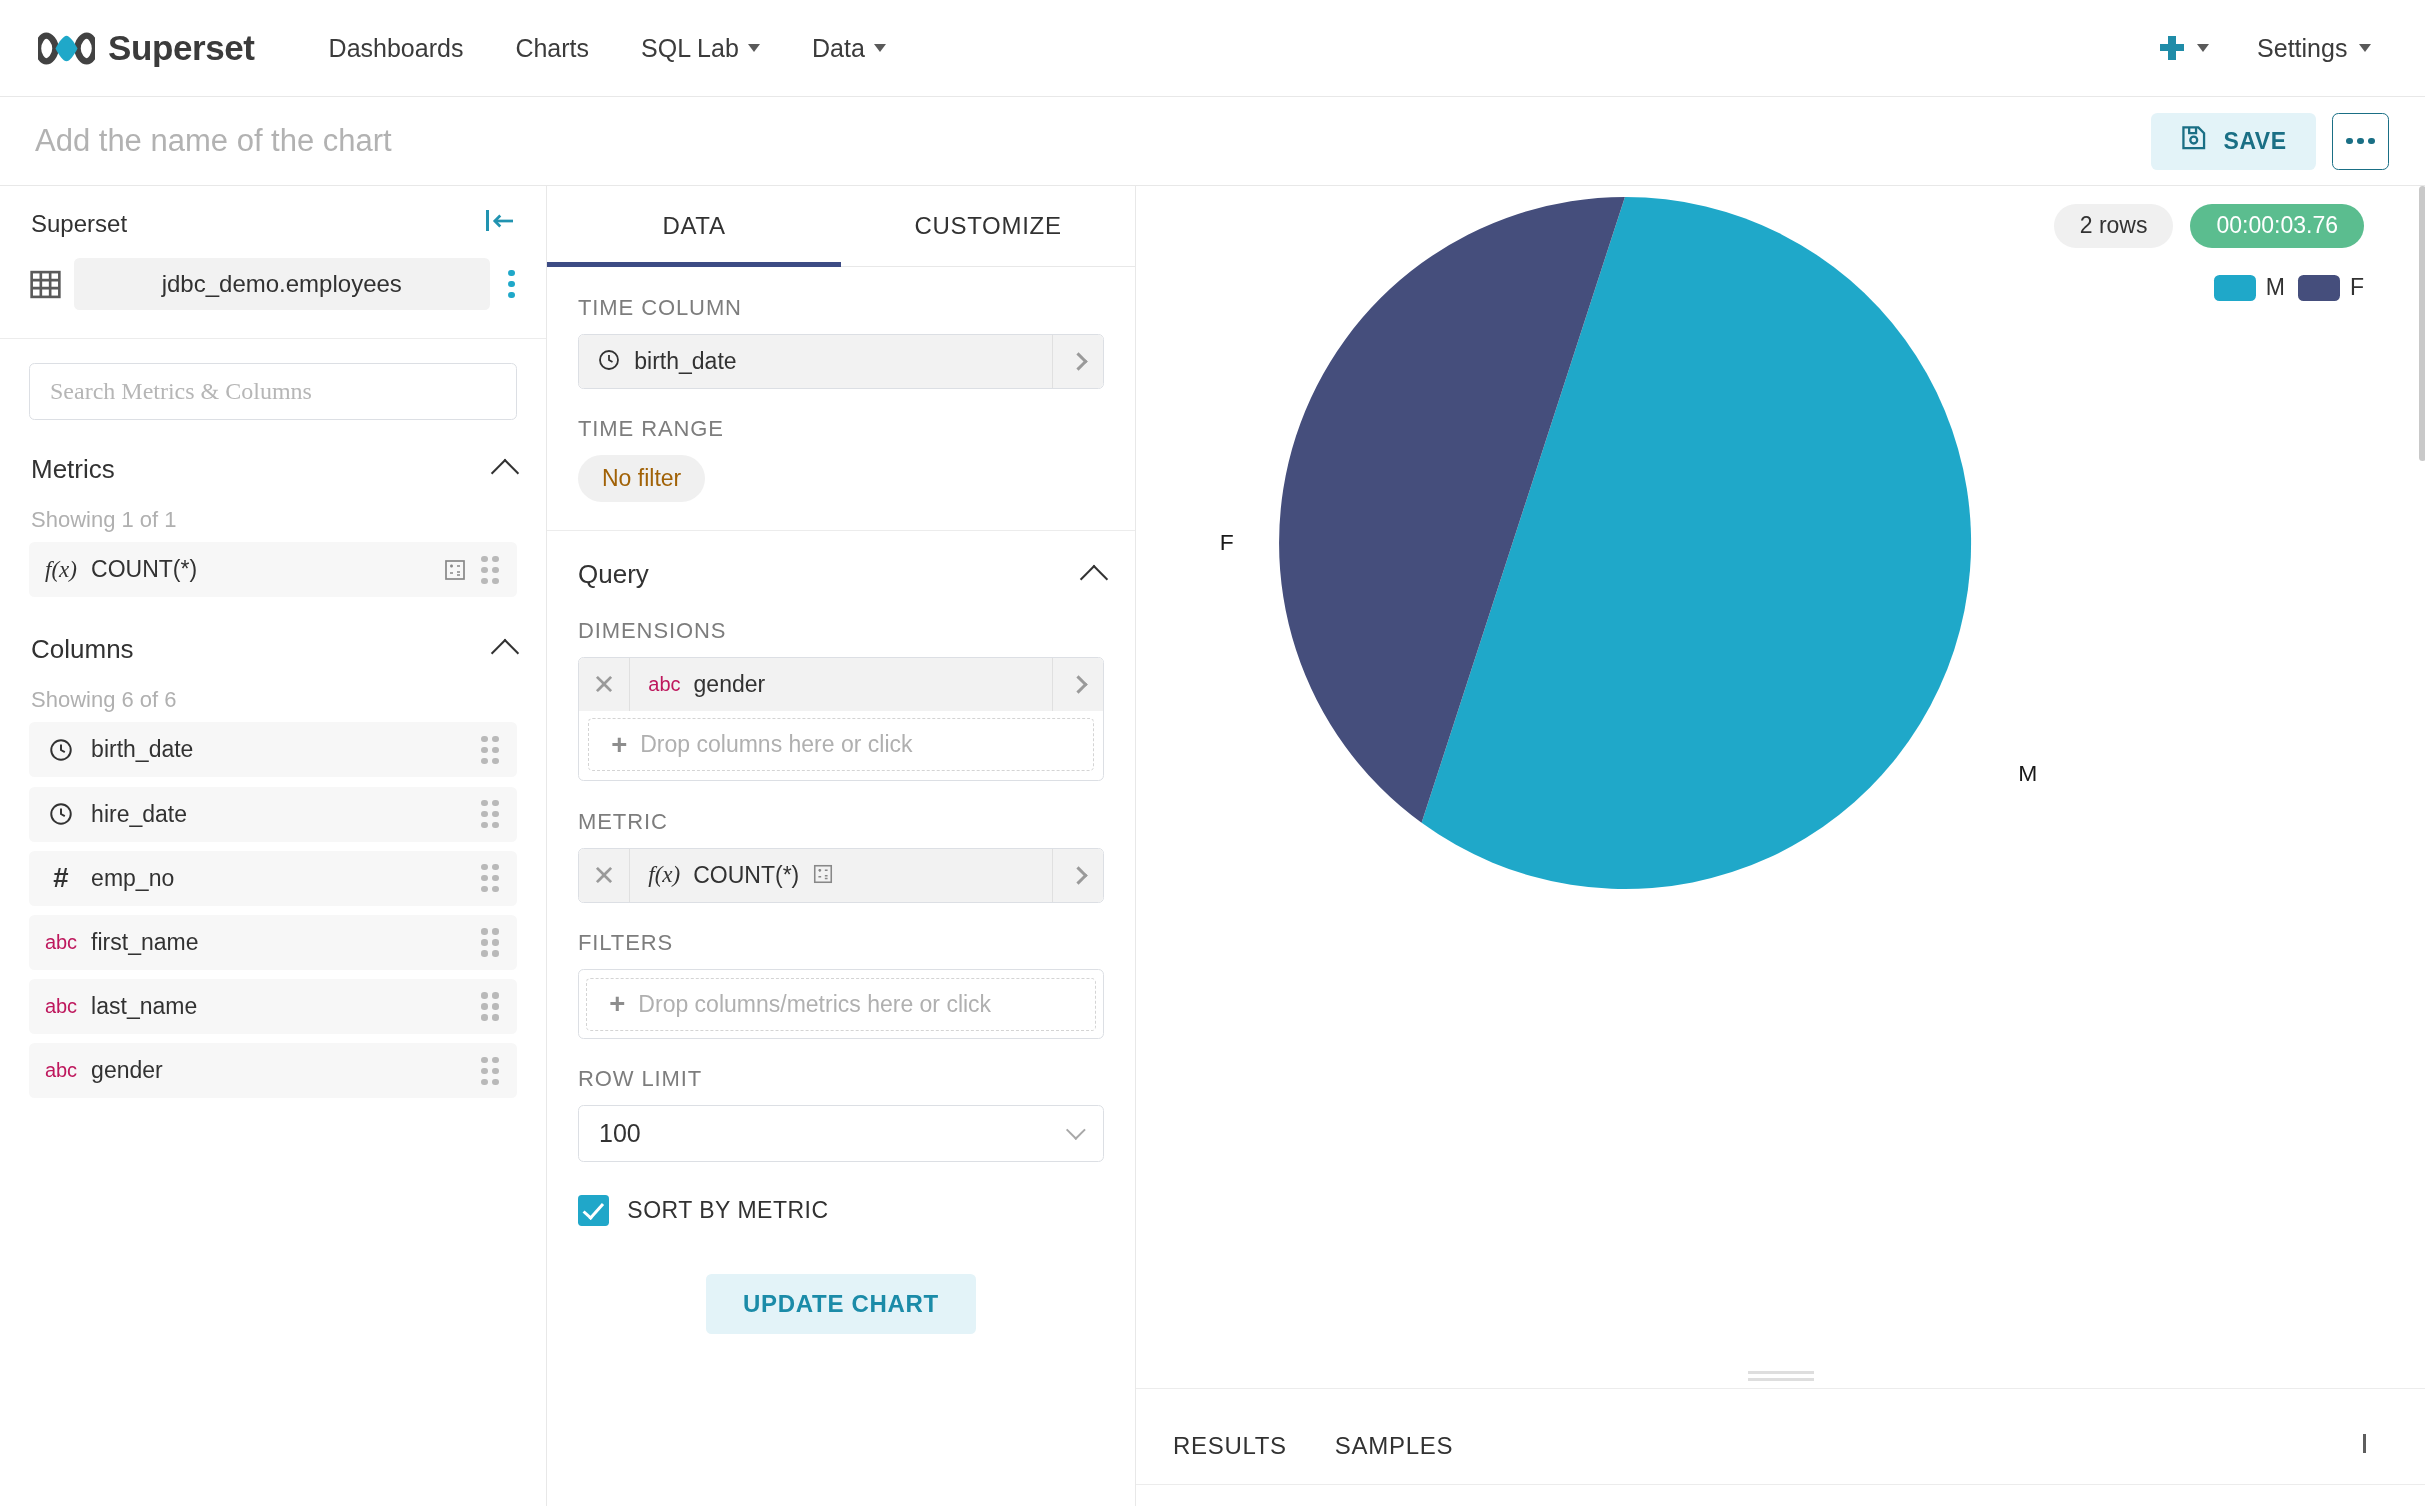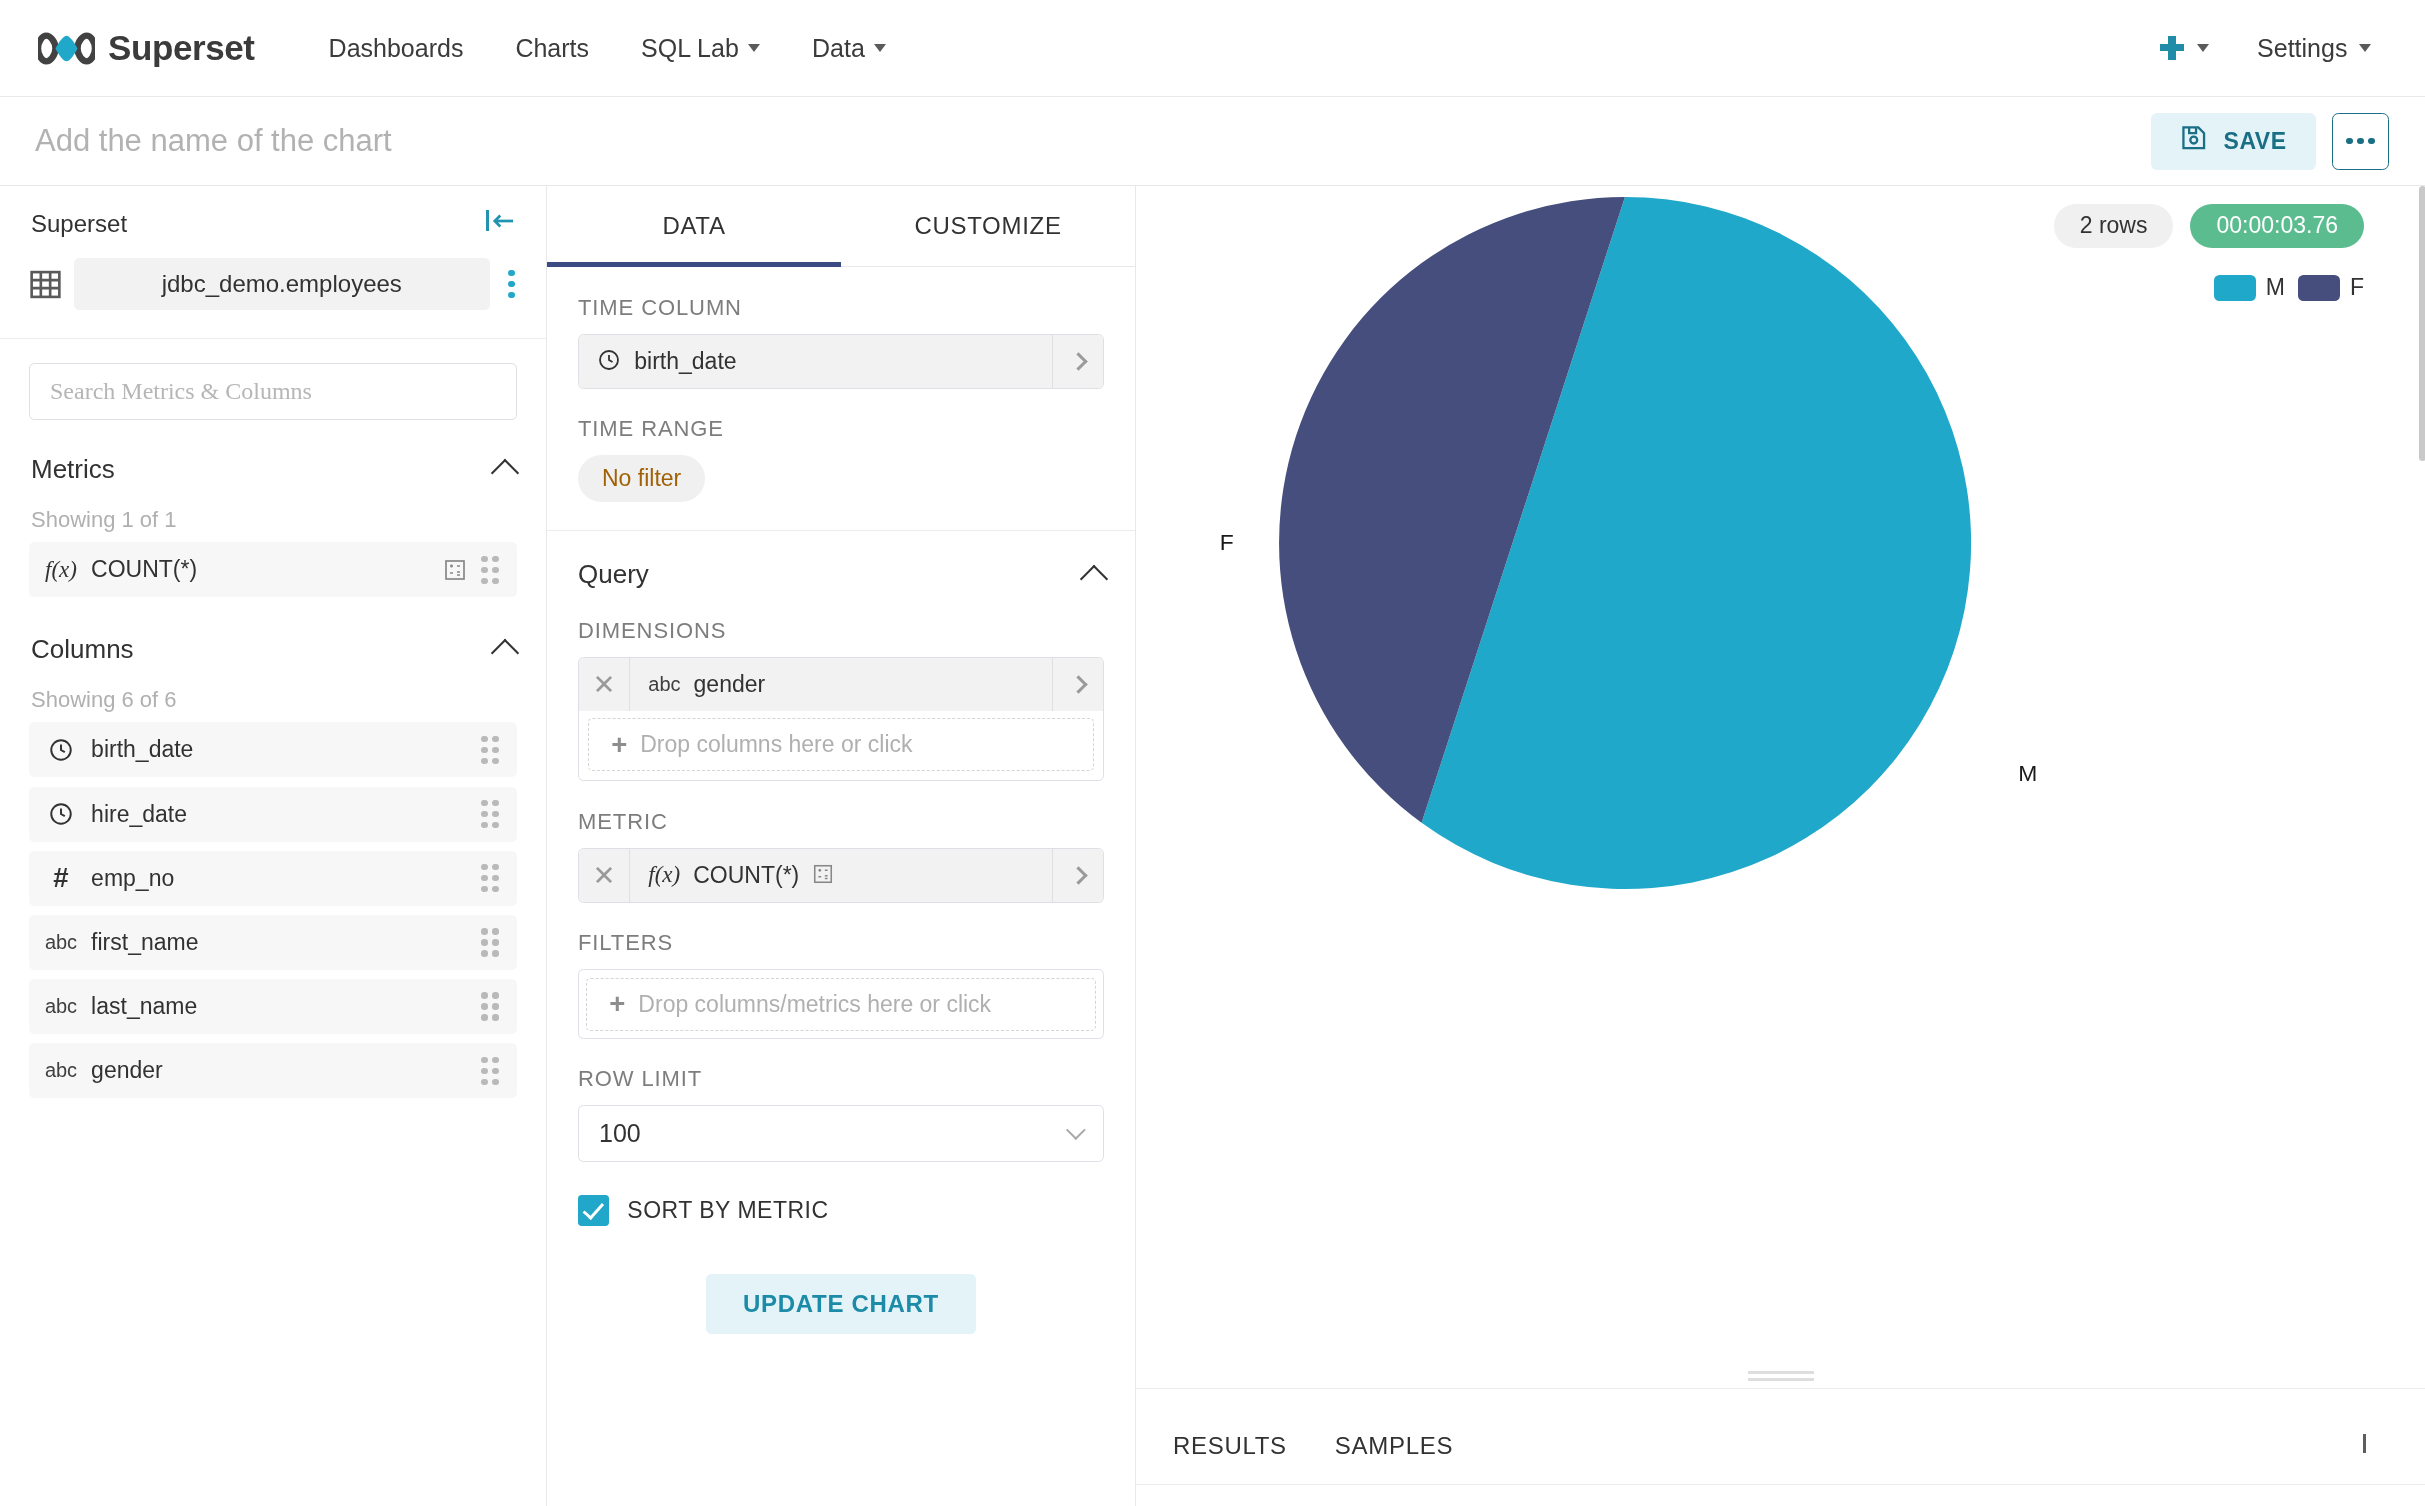--- a/index.html
+++ b/index.html
@@ -101,21 +101,21 @@
   }
   .section-title { font-size: 26px; color: #323232; }
   .chev-up { width: 20px; height: 20px; border-left: 2.7px solid #323232; border-top: 2.7px solid #323232; transform: rotate(45deg); margin-top: 7.3px; }
   .showing { font-size: 22px; color: #b0b0b0; padding: 22px 31px 9.2px 31px; }
   .field-list { padding: 0 29px; }
   .field-row {
     height: 55px; background: #f7f7f7; border-radius: 5.5px; margin-bottom: 9.2px;
     display: flex; align-items: center; padding: 0 18.3px 0 16.5px; gap: 14.6px; cursor: pointer;
   }
   .field-icon { width: 31px; display: flex; align-items: center; justify-content: center; flex: 0 0 31px; }
-  .type-abc { font-size: 20px; color: #404040; }
+  .type-abc { font-size: 20px; color: #be185d; }
   .type-hash { font-size: 27.5px; color: #323232; font-weight: bold; }
   .fx { font-size: 23px; font-style: italic; color: #323232; font-family: "Liberation Serif", serif; }
   .field-name { font-size: 23px; color: #323232; flex: 1; }
   .calc-icon { width: 24px; height: 24px; flex: 0 0 24px; }
   .drag-dots { display: grid; grid-template-columns: 6.4px 6.4px; gap: 4.6px; margin-left: auto; }
   .drag-dots i { width: 6.4px; height: 6.4px; background: #b9b9b9; border-radius: 50%; display: block; }
 
   
   .midpanel { width: 589px; border-right: 0.9px solid #e8e8e8; display: flex; flex-direction: column; background: #fff; }
   .tabs { display: flex; border-bottom: 0.9px solid #e8e8e8; height: 81px; }

